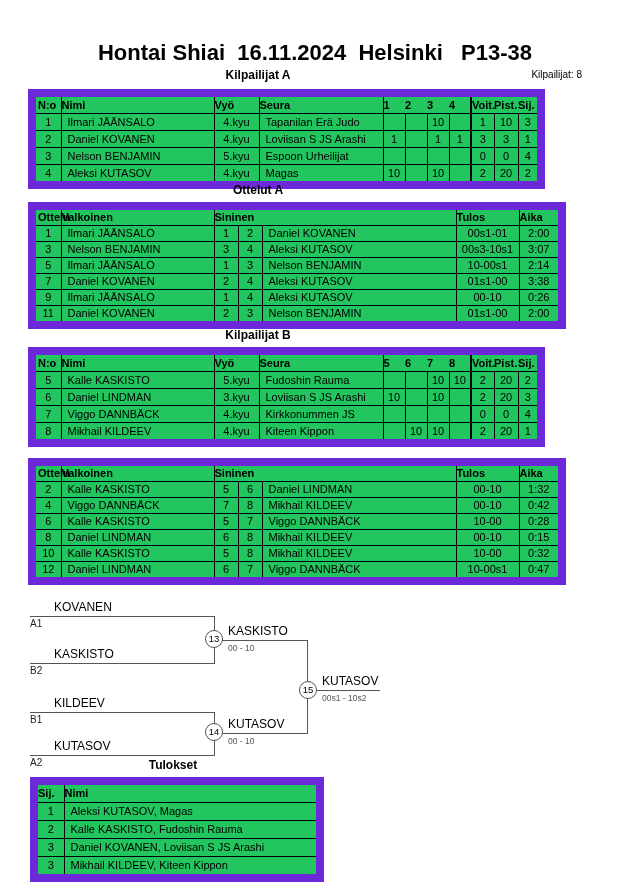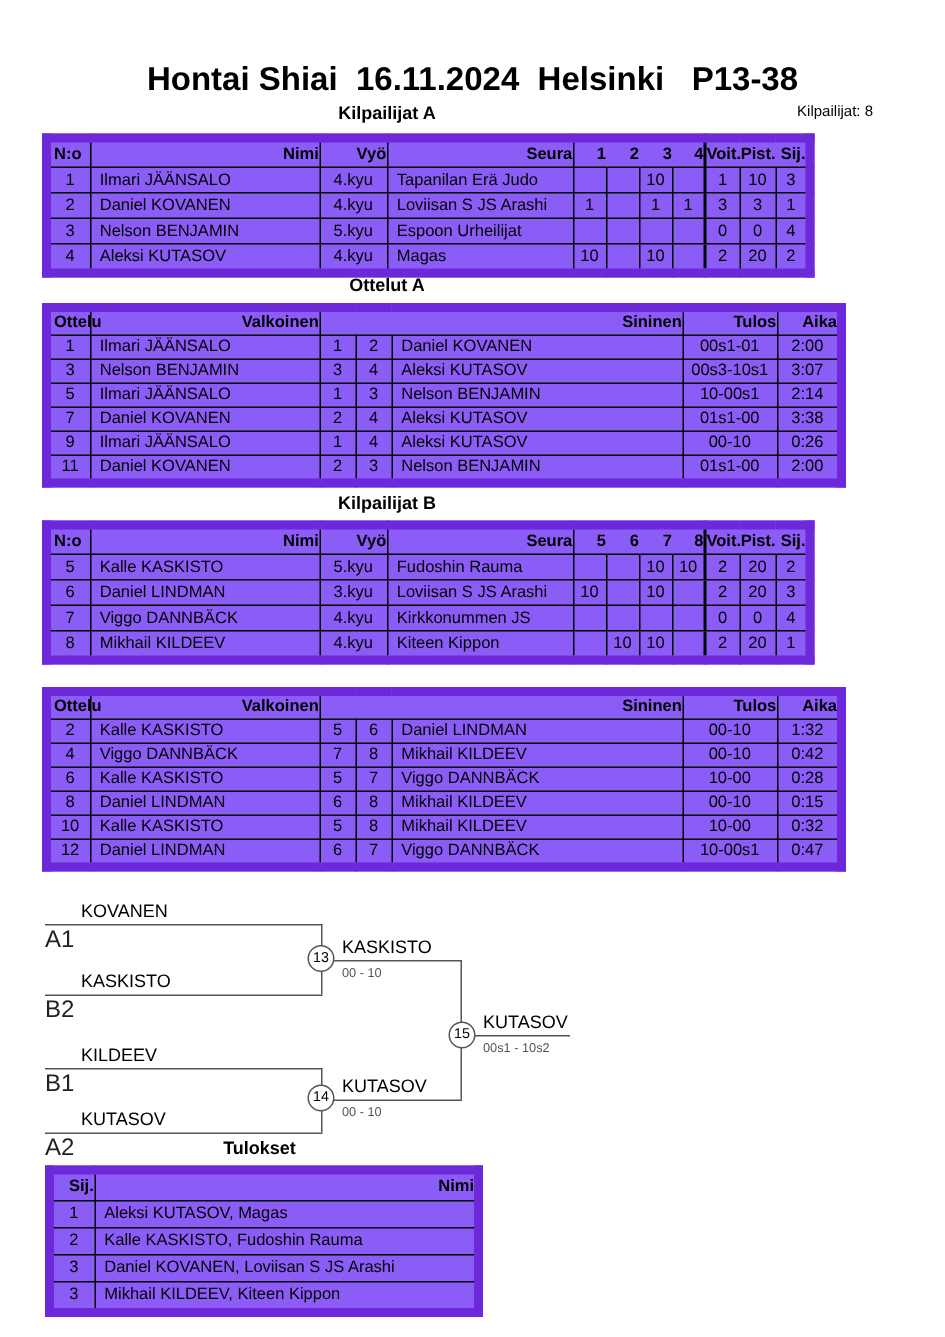--- a/index.html
+++ b/index.html
@@ -13,43 +13,43 @@
   }
   .subtitle {
     position:absolute; left:28px; width:460px; text-align:center;
     font-size:12px; font-weight:bold;
   }
   .subtitle.res { left:30px; width:286px;text-align:center; }
   .comp-count { position:absolute; top:69px; right:48px; font-size:10px; }
 
   table.grid {
     position:absolute; border-collapse:collapse; table-layout:fixed;
-    border:6px solid #6d28d9; font-size:11px; background:#8b5cf6;
+    border:8px solid #6d28d9; font-size:11px; background:#22c55e;
   }
   .grid th {
     font-weight:bold; padding:0; white-space:nowrap;
-    border-right:1px solid #000; border-bottom:1px solid #000; text-align:right;
+    border-right:1px solid #000; border-bottom:1px solid #000; text-align:left;
   }
   .grid th.nr { border-right:none; }
   .grid th.al, .grid td.al { text-align:left; padding-left:6px; }
   .grid th.al { padding-left:2px; }
   .grid td {
     border:1px solid #000; padding:0 1px; white-space:nowrap;
     overflow:hidden; text-align:center;
   }
   .bl2 { border-left:2px solid #000 !important; }
   .pool th, .pool td { height:16px; line-height:16px; }
   .matches th, .matches td { height:15px; line-height:15px; }
   .results th, .results td { height:17px; line-height:17px; }
 
   .bracket { position:absolute; left:0; top:580px; width:630px; height:185px;margin-top:16px; }
   .bline  { position:absolute; height:0; border-top:1.5px solid #555; }
   .bvline { position:absolute; width:0; border-left:1.5px solid #555; }
   .bname  { position:absolute; font-size:12px; color:#000; white-space:nowrap; }
-  .bseed  { position:absolute; font-size:16px; color:#222; }
+  .bseed  { position:absolute; font-size:10px; color:#222; }
   .bscore { position:absolute; font-size:8.5px; color:#555; white-space:nowrap; }
   .bcircle{
     position:absolute; width:16px; height:16px; border-radius:50%;
     border:1.5px solid #555; background:#fff; font-size:9.5px;
     line-height:16px; text-align:center; color:#000;
   }
 </style>
 </head>
 <body>
 

